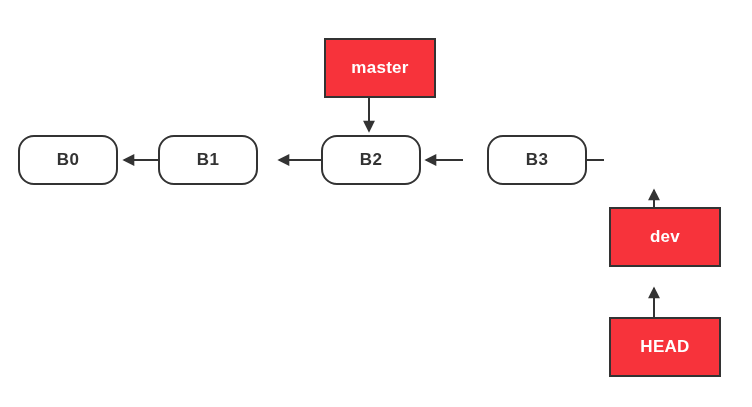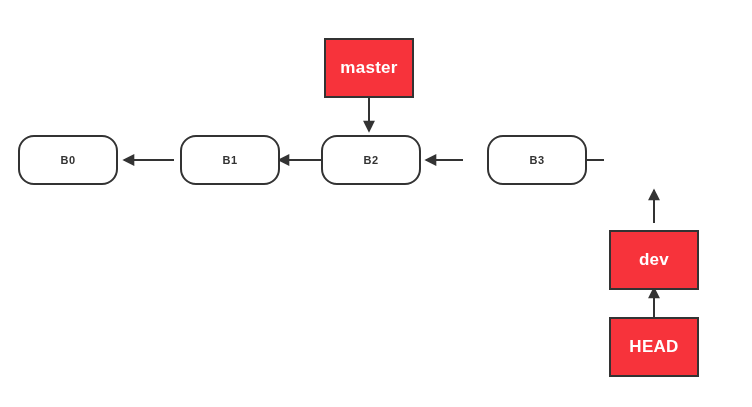--- a/index.html
+++ b/index.html
@@ -28,47 +28,47 @@
     width: 100px;
     height: 50px;
     box-sizing: border-box;
     background: var(--node-fill, #ffffff);
     border: 2px solid var(--ink, #333333);
     border-radius: 16px;
     display: flex;
     align-items: center;
     justify-content: center;
     font-weight: bold;
-    font-size: 11px;
+    font-size: 17px;
     color: var(--ink, #333333);
     letter-spacing: 0.5px;
   }
   .tag {
     position: absolute;
-    width: 90px;
+    width: 112px;
     height: 60px;
     box-sizing: border-box;
     background: var(--accent, #f7333b);
     border: 2px solid var(--ink, #333333);
     display: flex;
     align-items: center;
     justify-content: center;
     font-weight: bold;
     font-size: 17px;
     color: var(--tag-text, #ffffff);
     letter-spacing: 0.3px;
   }
   
   .pos-b0 { left: 18px;  top: 135px; }
-  .pos-b1 { left: 180px; top: 135px; }
+  .pos-b1 { left: 158px; top: 135px; }
   .pos-b2 { left: 321px; top: 135px; align-items: center; }
   .pos-b3 { left: 463px; top: 135px; margin-left: 24px; }
   .pos-b4 { left: 604px; top: 135px; }
   .pos-master { left: 324px; top: 38px; }
-  .pos-dev    { left: 609px; top: 230px; }
+  .pos-dev    { left: 609px; top: 207px; }
   .pos-head   { left: 609px; top: 317px; }
 </style>
 </head>
 <body>
 
 <div class="canvas">
 
   <svg class="edges-layer" width="752" height="407" viewBox="0 0 752 407" xmlns="http://www.w3.org/2000/svg">
     <defs>
       <marker id="arrowhead" viewBox="0 0 12 12" refX="10" refY="6" markerWidth="13" markerHeight="13" markerUnits="userSpaceOnUse" orient="auto">

